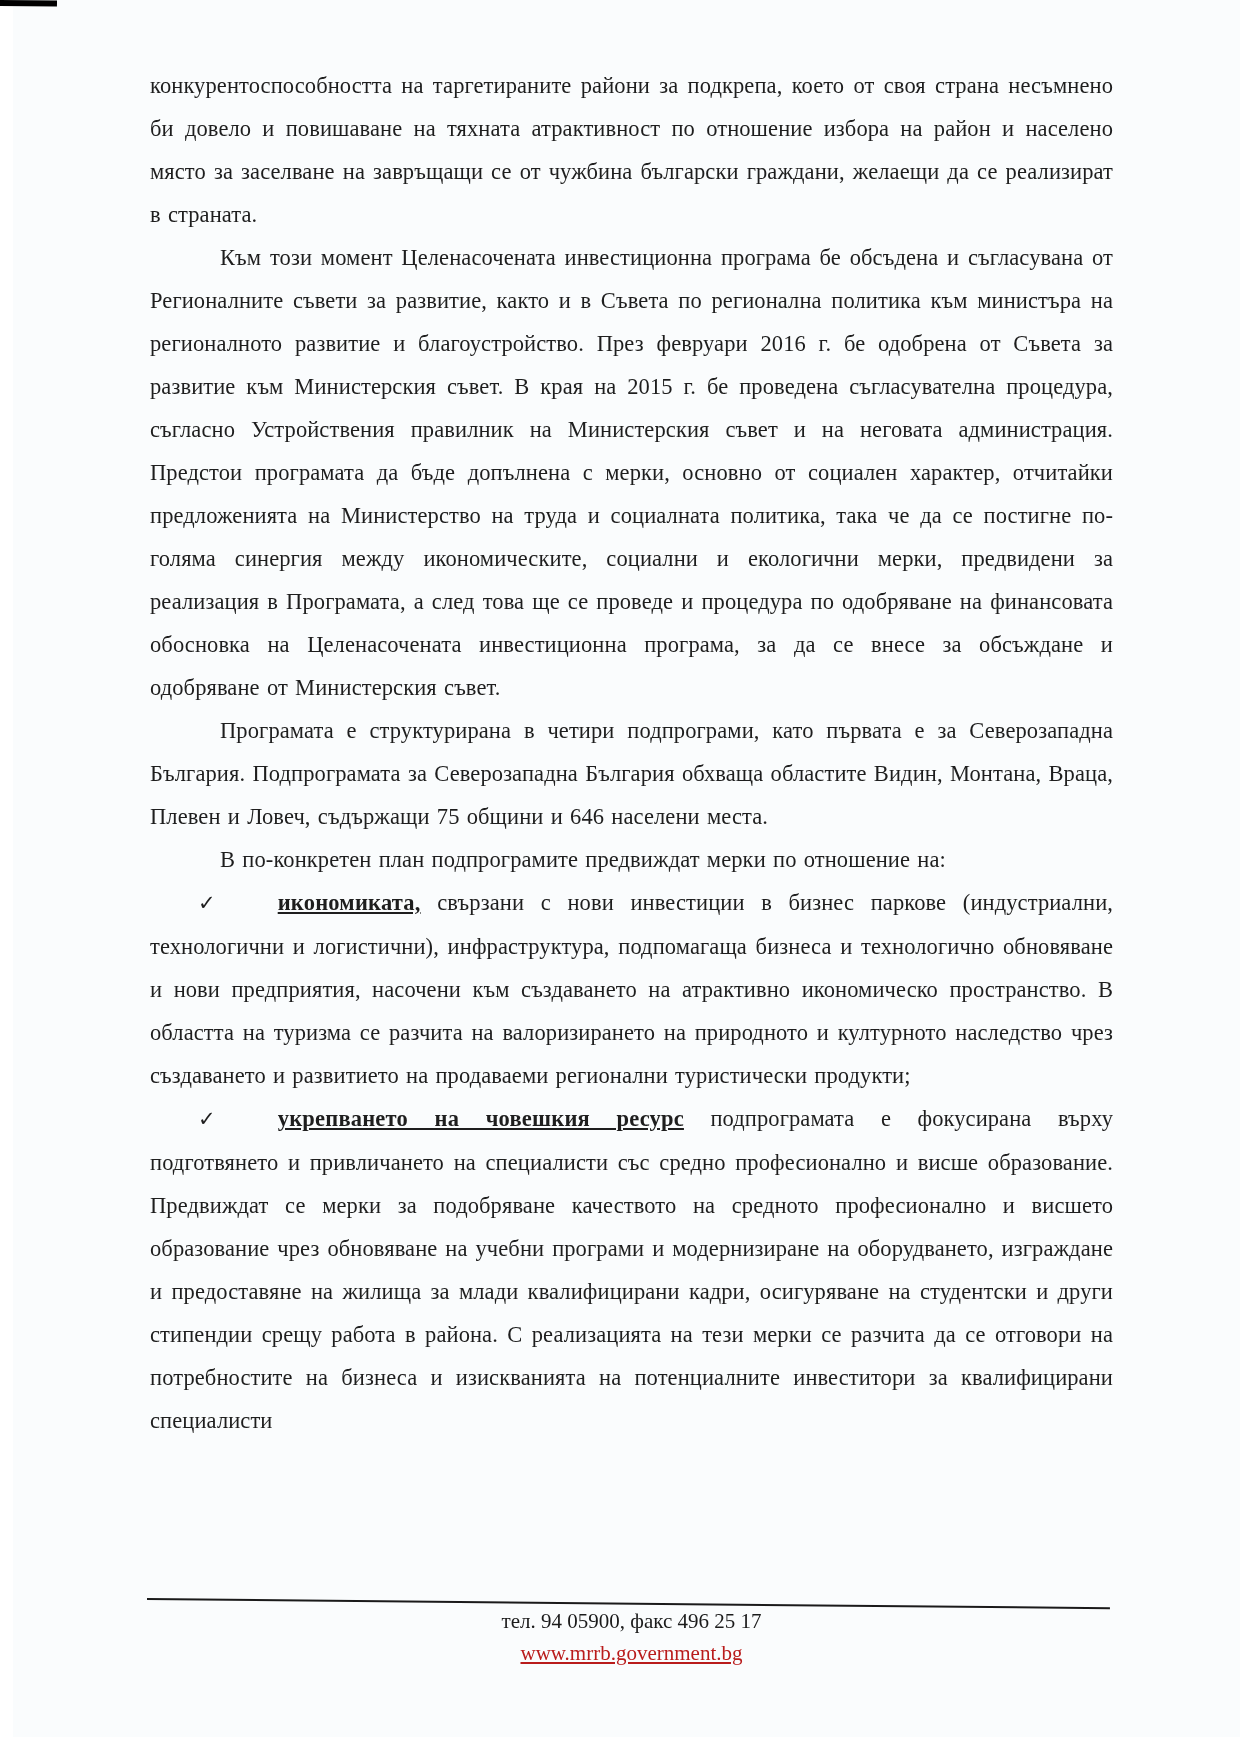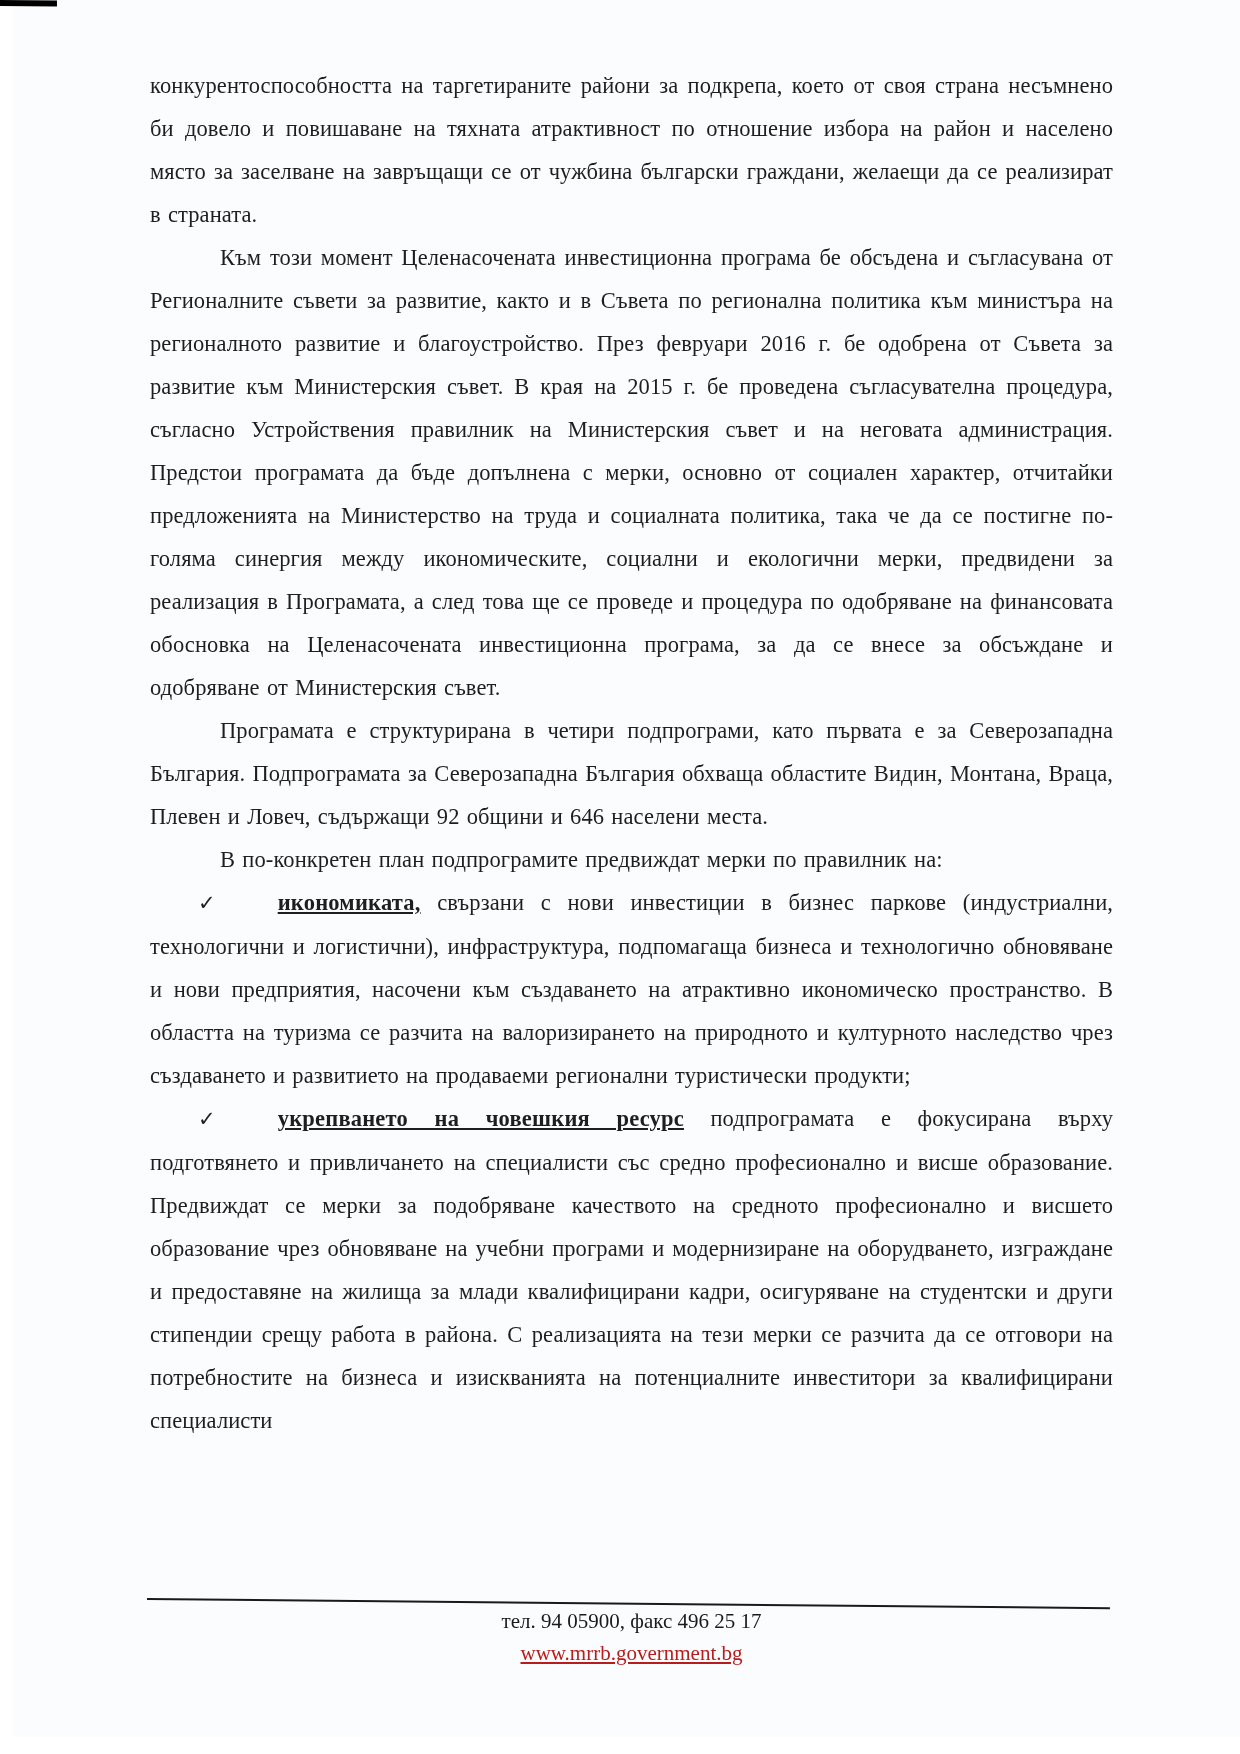--- a/index.html
+++ b/index.html
@@ -96,23 +96,23 @@
 
 <div class="scan-area"></div>
 <div class="artifact-topleft"></div>
 
 <main class="content">
 
   <p>конкурентоспособността на таргетираните райони за подкрепа, което от своя страна несъмнено би довело и повишаване на тяхната атрактивност по отношение избора на район и населено място за заселване на завръщащи се от чужбина български граждани, желаещи да се реализират в страната.</p>
 
   <p class="indent">Към този момент Целенасочената инвестиционна програма бе обсъдена и съгласувана от Регионалните съвети за развитие, както и в Съвета по регионална политика към министъра на регионалното развитие и благоустройство. През февруари 2016 г. бе одобрена от Съвета за развитие към Министерския съвет. В края на 2015 г. бе проведена съгласувателна процедура, съгласно Устройствения правилник на Министерския съвет и на неговата администрация. Предстои програмата да бъде допълнена с мерки, основно от социален характер, отчитайки предложенията на Министерство на труда и социалната политика, така че да се постигне по-голяма синергия между икономическите, социални и екологични мерки, предвидени за реализация в Програмата, а след това ще се проведе и процедура по одобряване на финансовата обосновка на Целенасочената инвестиционна програма, за да се внесе за обсъждане и одобряване от Министерския съвет.</p>
 
-  <p class="indent">Програмата е структурирана в четири подпрограми, като първата е за Северозападна България. Подпрограмата за Северозападна България обхваща областите Видин, Монтана, Враца, Плевен и Ловеч, съдържащи 92 общини и 646 населени места.</p>
+  <p class="indent">Програмата е структурирана в четири подпрограми, като първата е за Северозападна България. Подпрограмата за Северозападна България обхваща областите Видин, Монтана, Враца, Плевен и Ловеч, съдържащи 75 общини и 646 населени места.</p>
 
-  <p class="indent">В по-конкретен план подпрограмите предвиждат мерки по правилник на:</p>
+  <p class="indent">В по-конкретен план подпрограмите предвиждат мерки по отношение на:</p>
 
   <p class="bullet">
     <span class="check">✓</span><span class="tab"></span><b>икономиката,</b><span> свързани с нови инвестиции в бизнес паркове (индустриални, технологични и логистични), инфраструктура, подпомагаща бизнеса и технологично обновяване и нови предприятия, насочени към създаването на атрактивно икономическо пространство. В областта на туризма се разчита на валоризирането на природното и културното наследство чрез създаването и развитието на продаваеми регионални туристически продукти;</span>
   </p>
 
   <p class="bullet">
     <span class="check">✓</span><span class="tab"></span><b>укрепването на човешкия ресурс</b><span> подпрограмата е фокусирана върху подготвянето и привличането на специалисти със средно професионално и висше образование. Предвиждат се мерки за подобряване качеството на средното професионално и висшето образование чрез обновяване на учебни програми и модернизиране на оборудването, изграждане и предоставяне на жилища за млади квалифицирани кадри, осигуряване на студентски и други стипендии срещу работа в района. С реализацията на тези мерки се разчита да се отговори на потребностите на бизнеса и изискванията на потенциалните инвеститори за квалифицирани специалисти</span>
   </p>
 
 </main>

